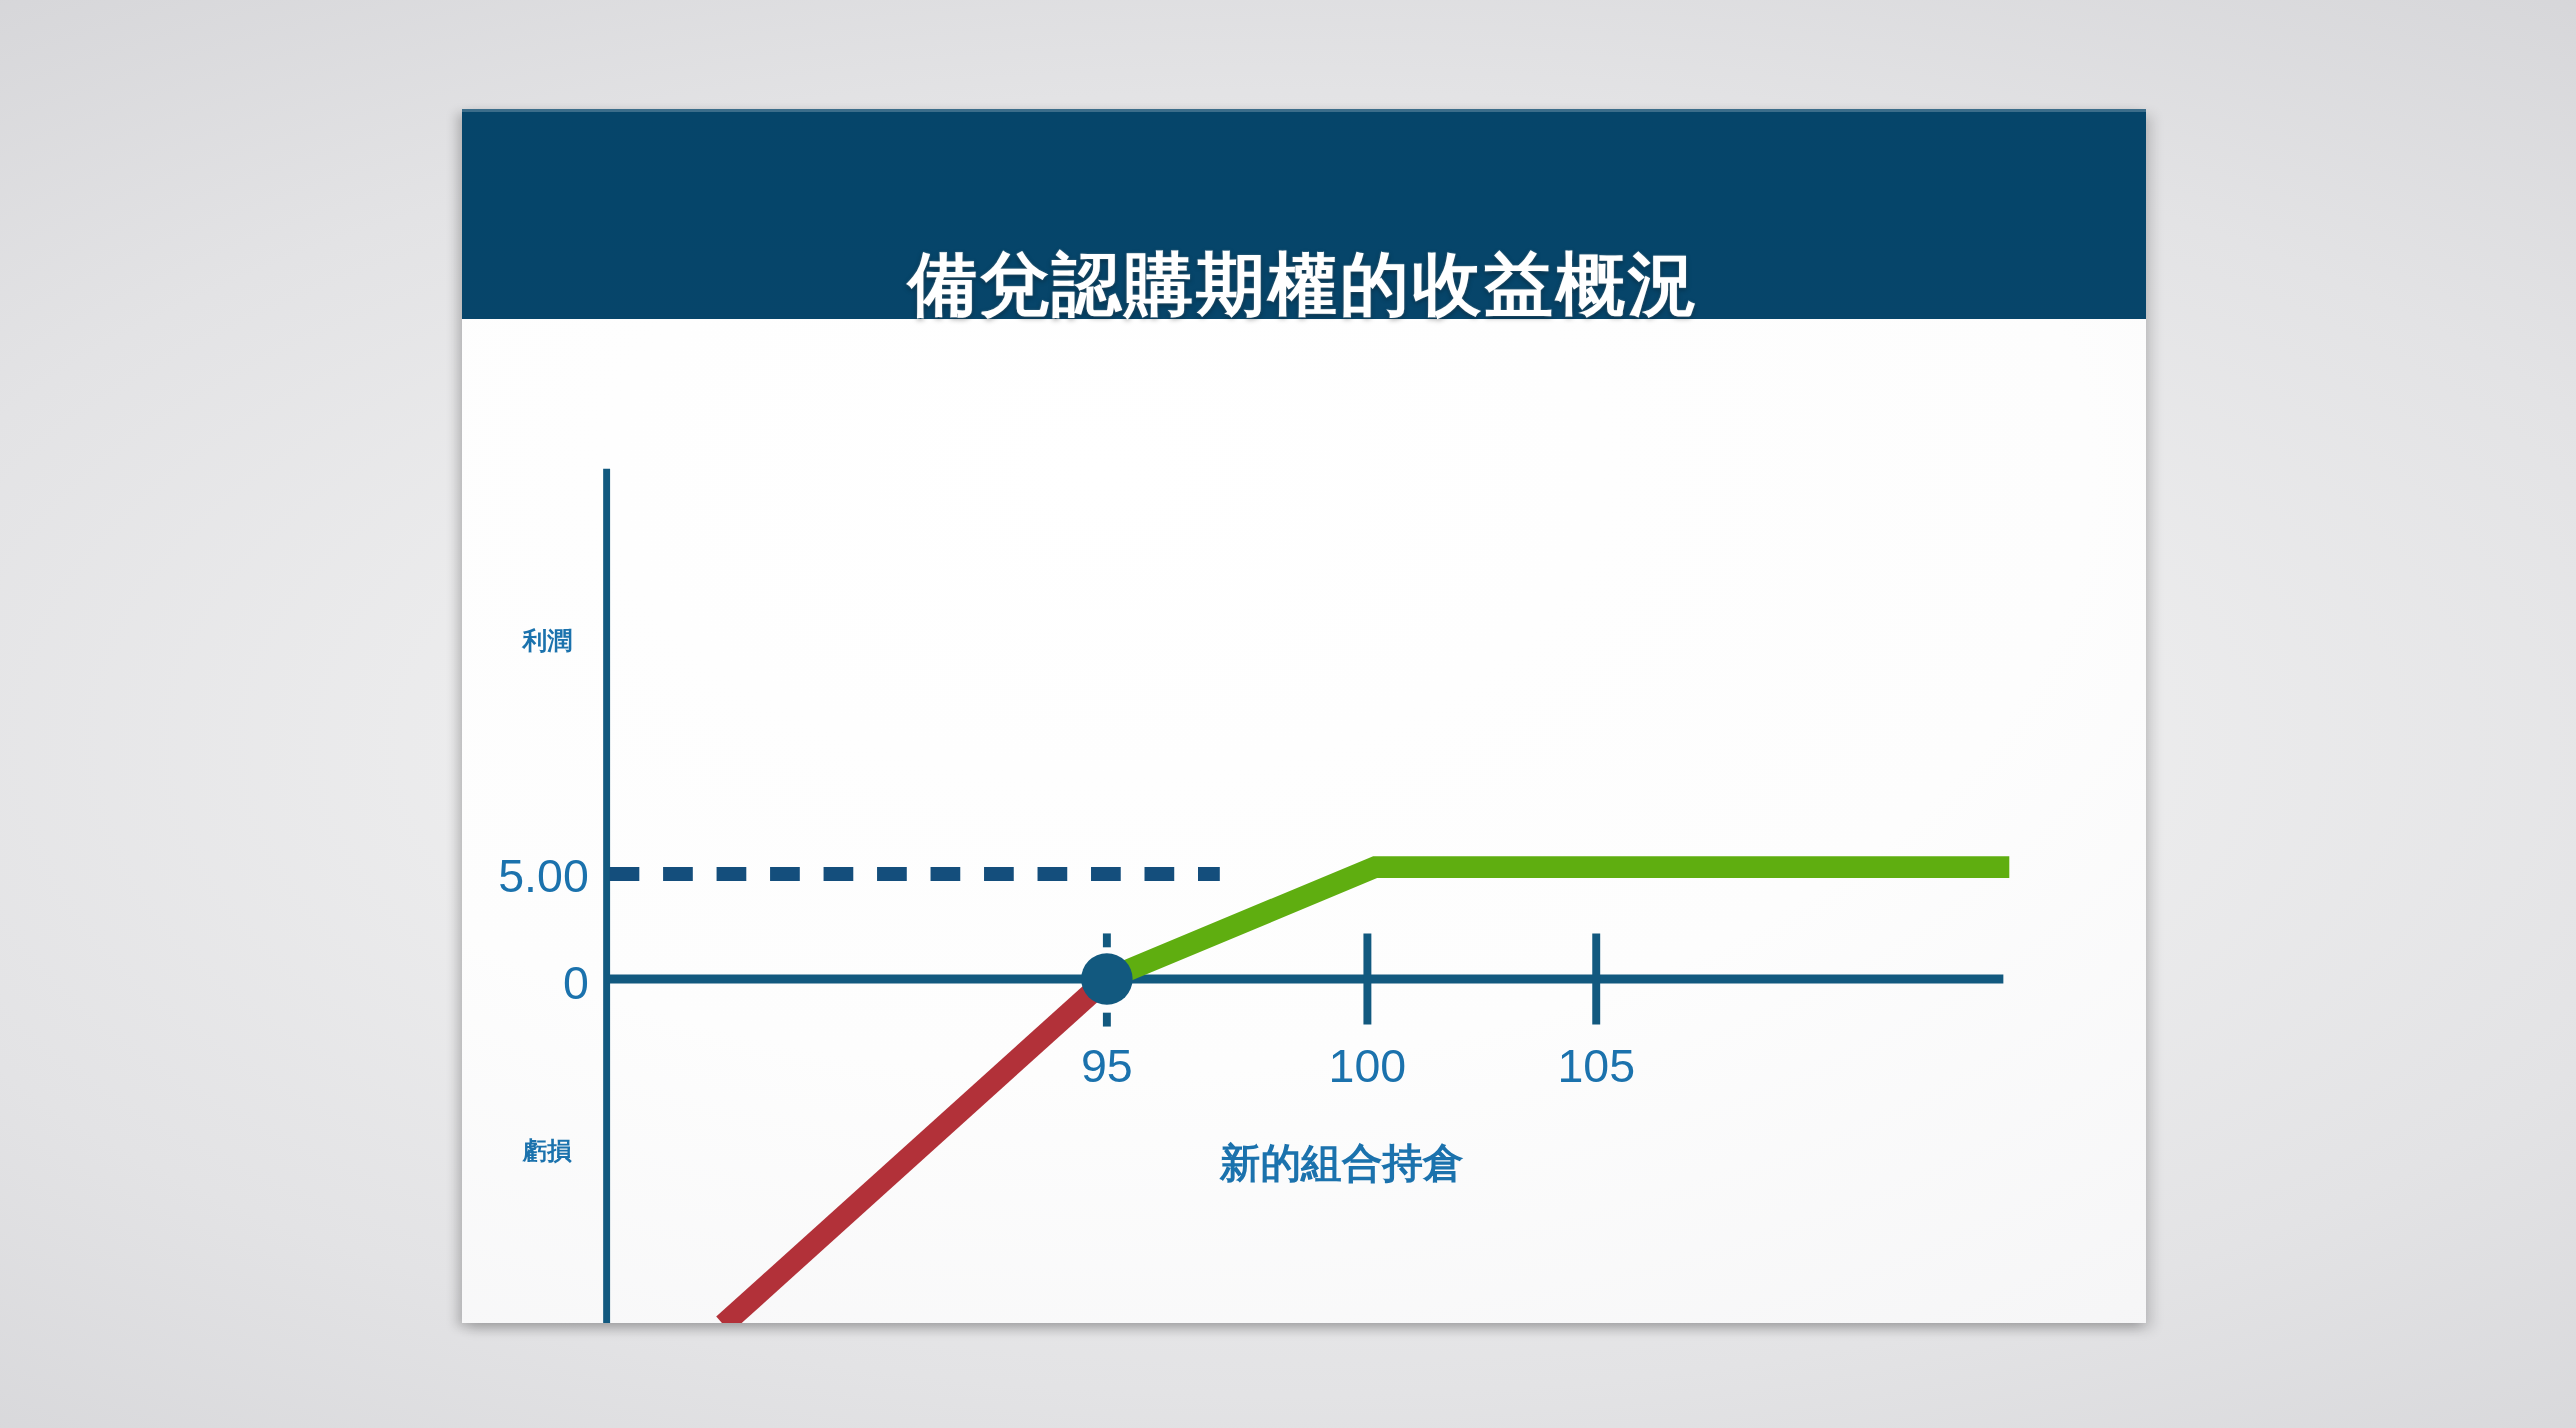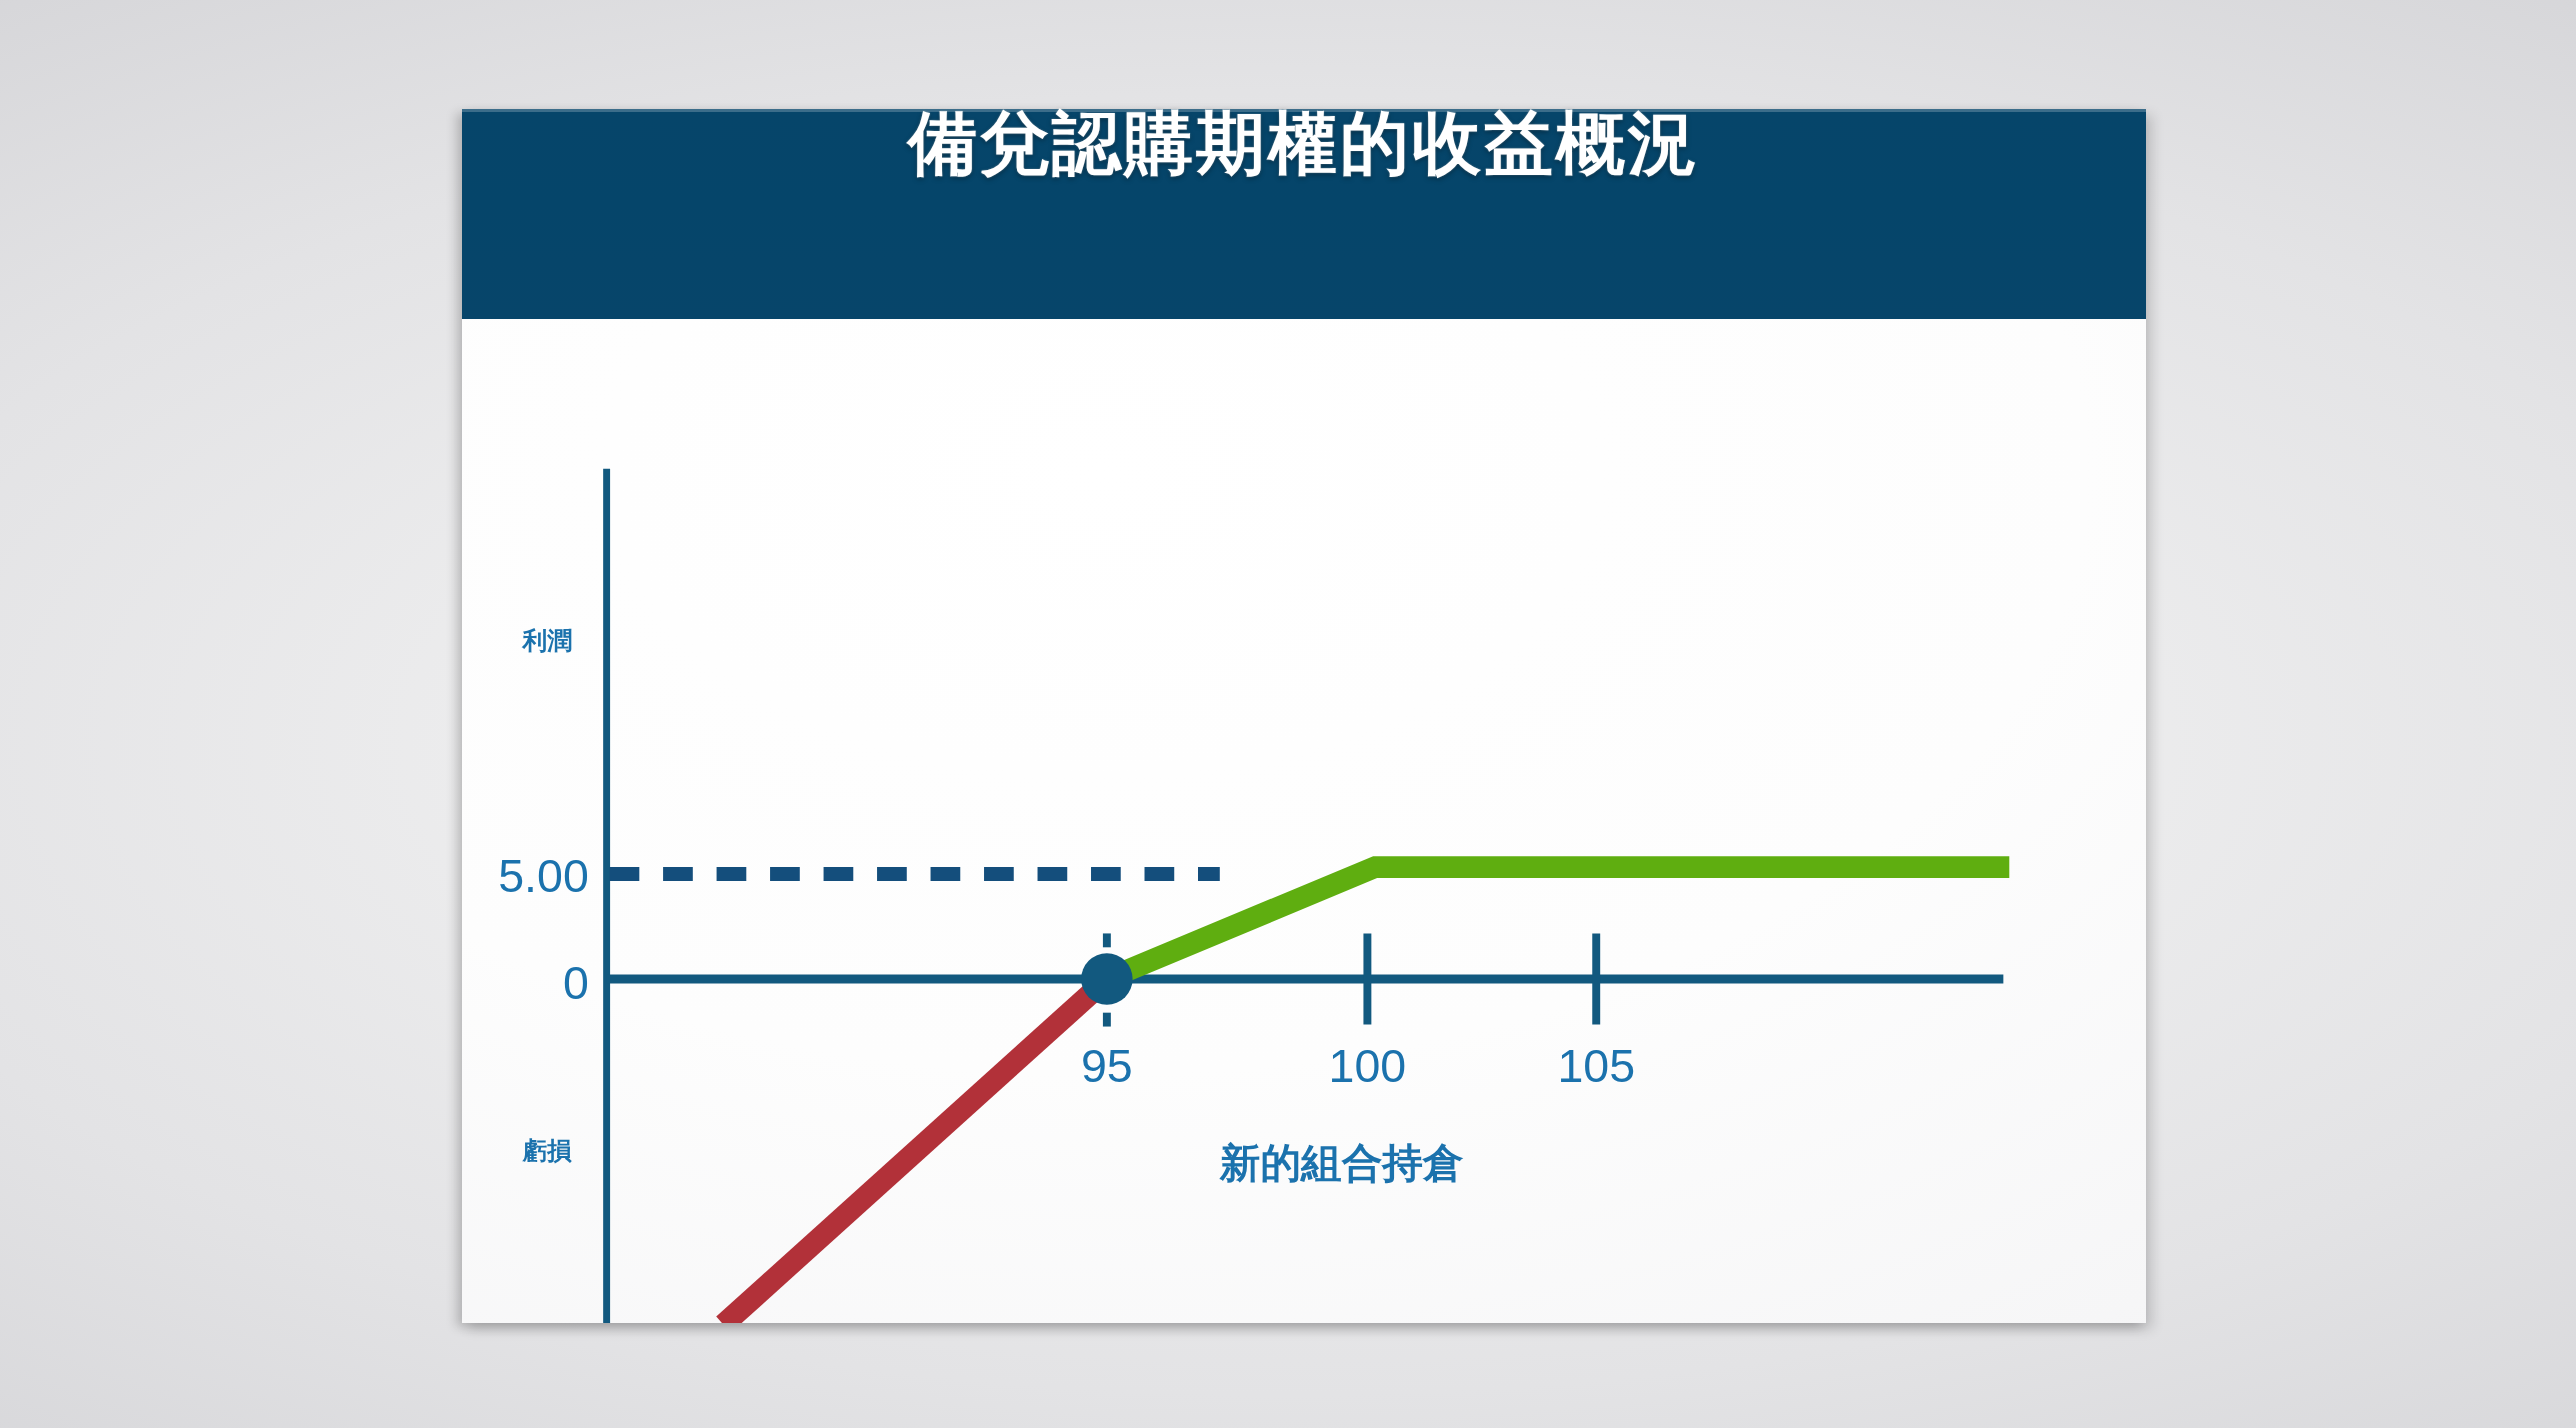--- a/index.html
+++ b/index.html
@@ -52,21 +52,21 @@
 
   
   #title-band {
     position: absolute;
     left: 0;
     top: 0;
     width: 1684px;
     height: 210px;
     background: linear-gradient(180deg, #06456a 0%, #05456a 45%, #07456a 100%);
     display: flex;
-    align-items: flex-start;
+    align-items: flex-end;
     justify-content: center;
   }
   #title-band::after{
     content:"";
     position:absolute;
     left:0; top:0; right:0; height:3px;
     background: rgba(255,255,255,0.22);
   }
 
   #title-text {

